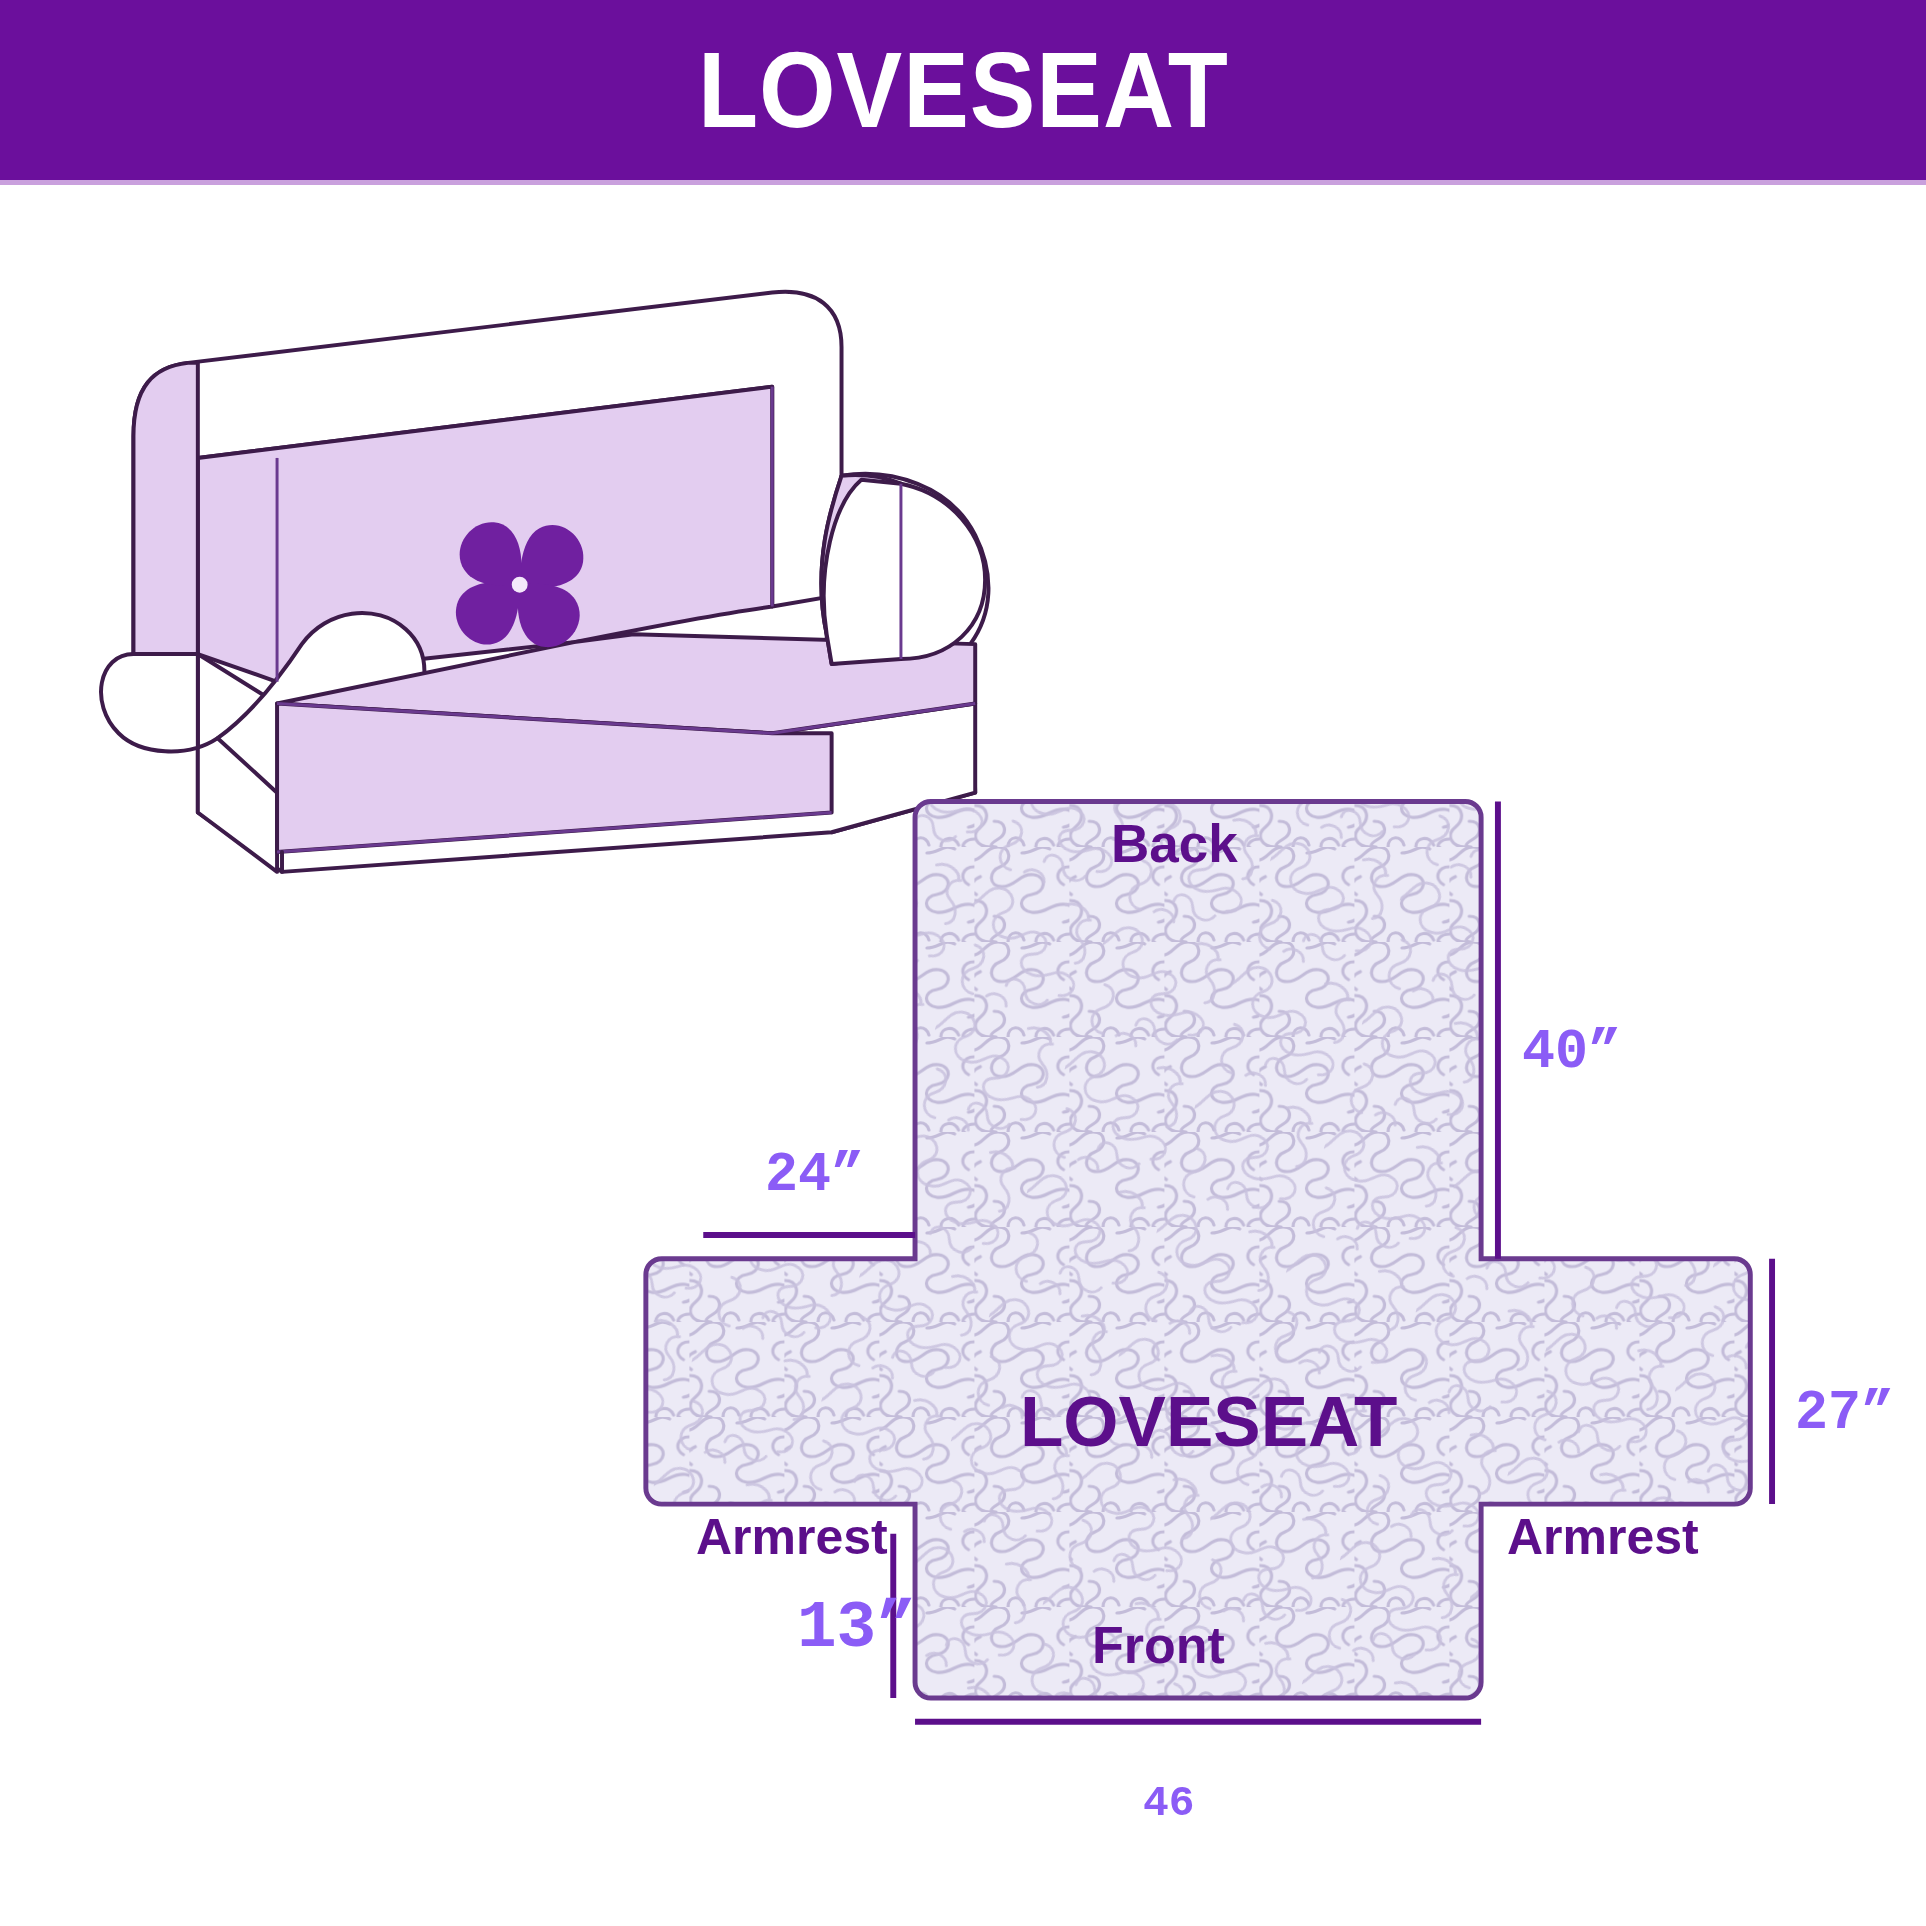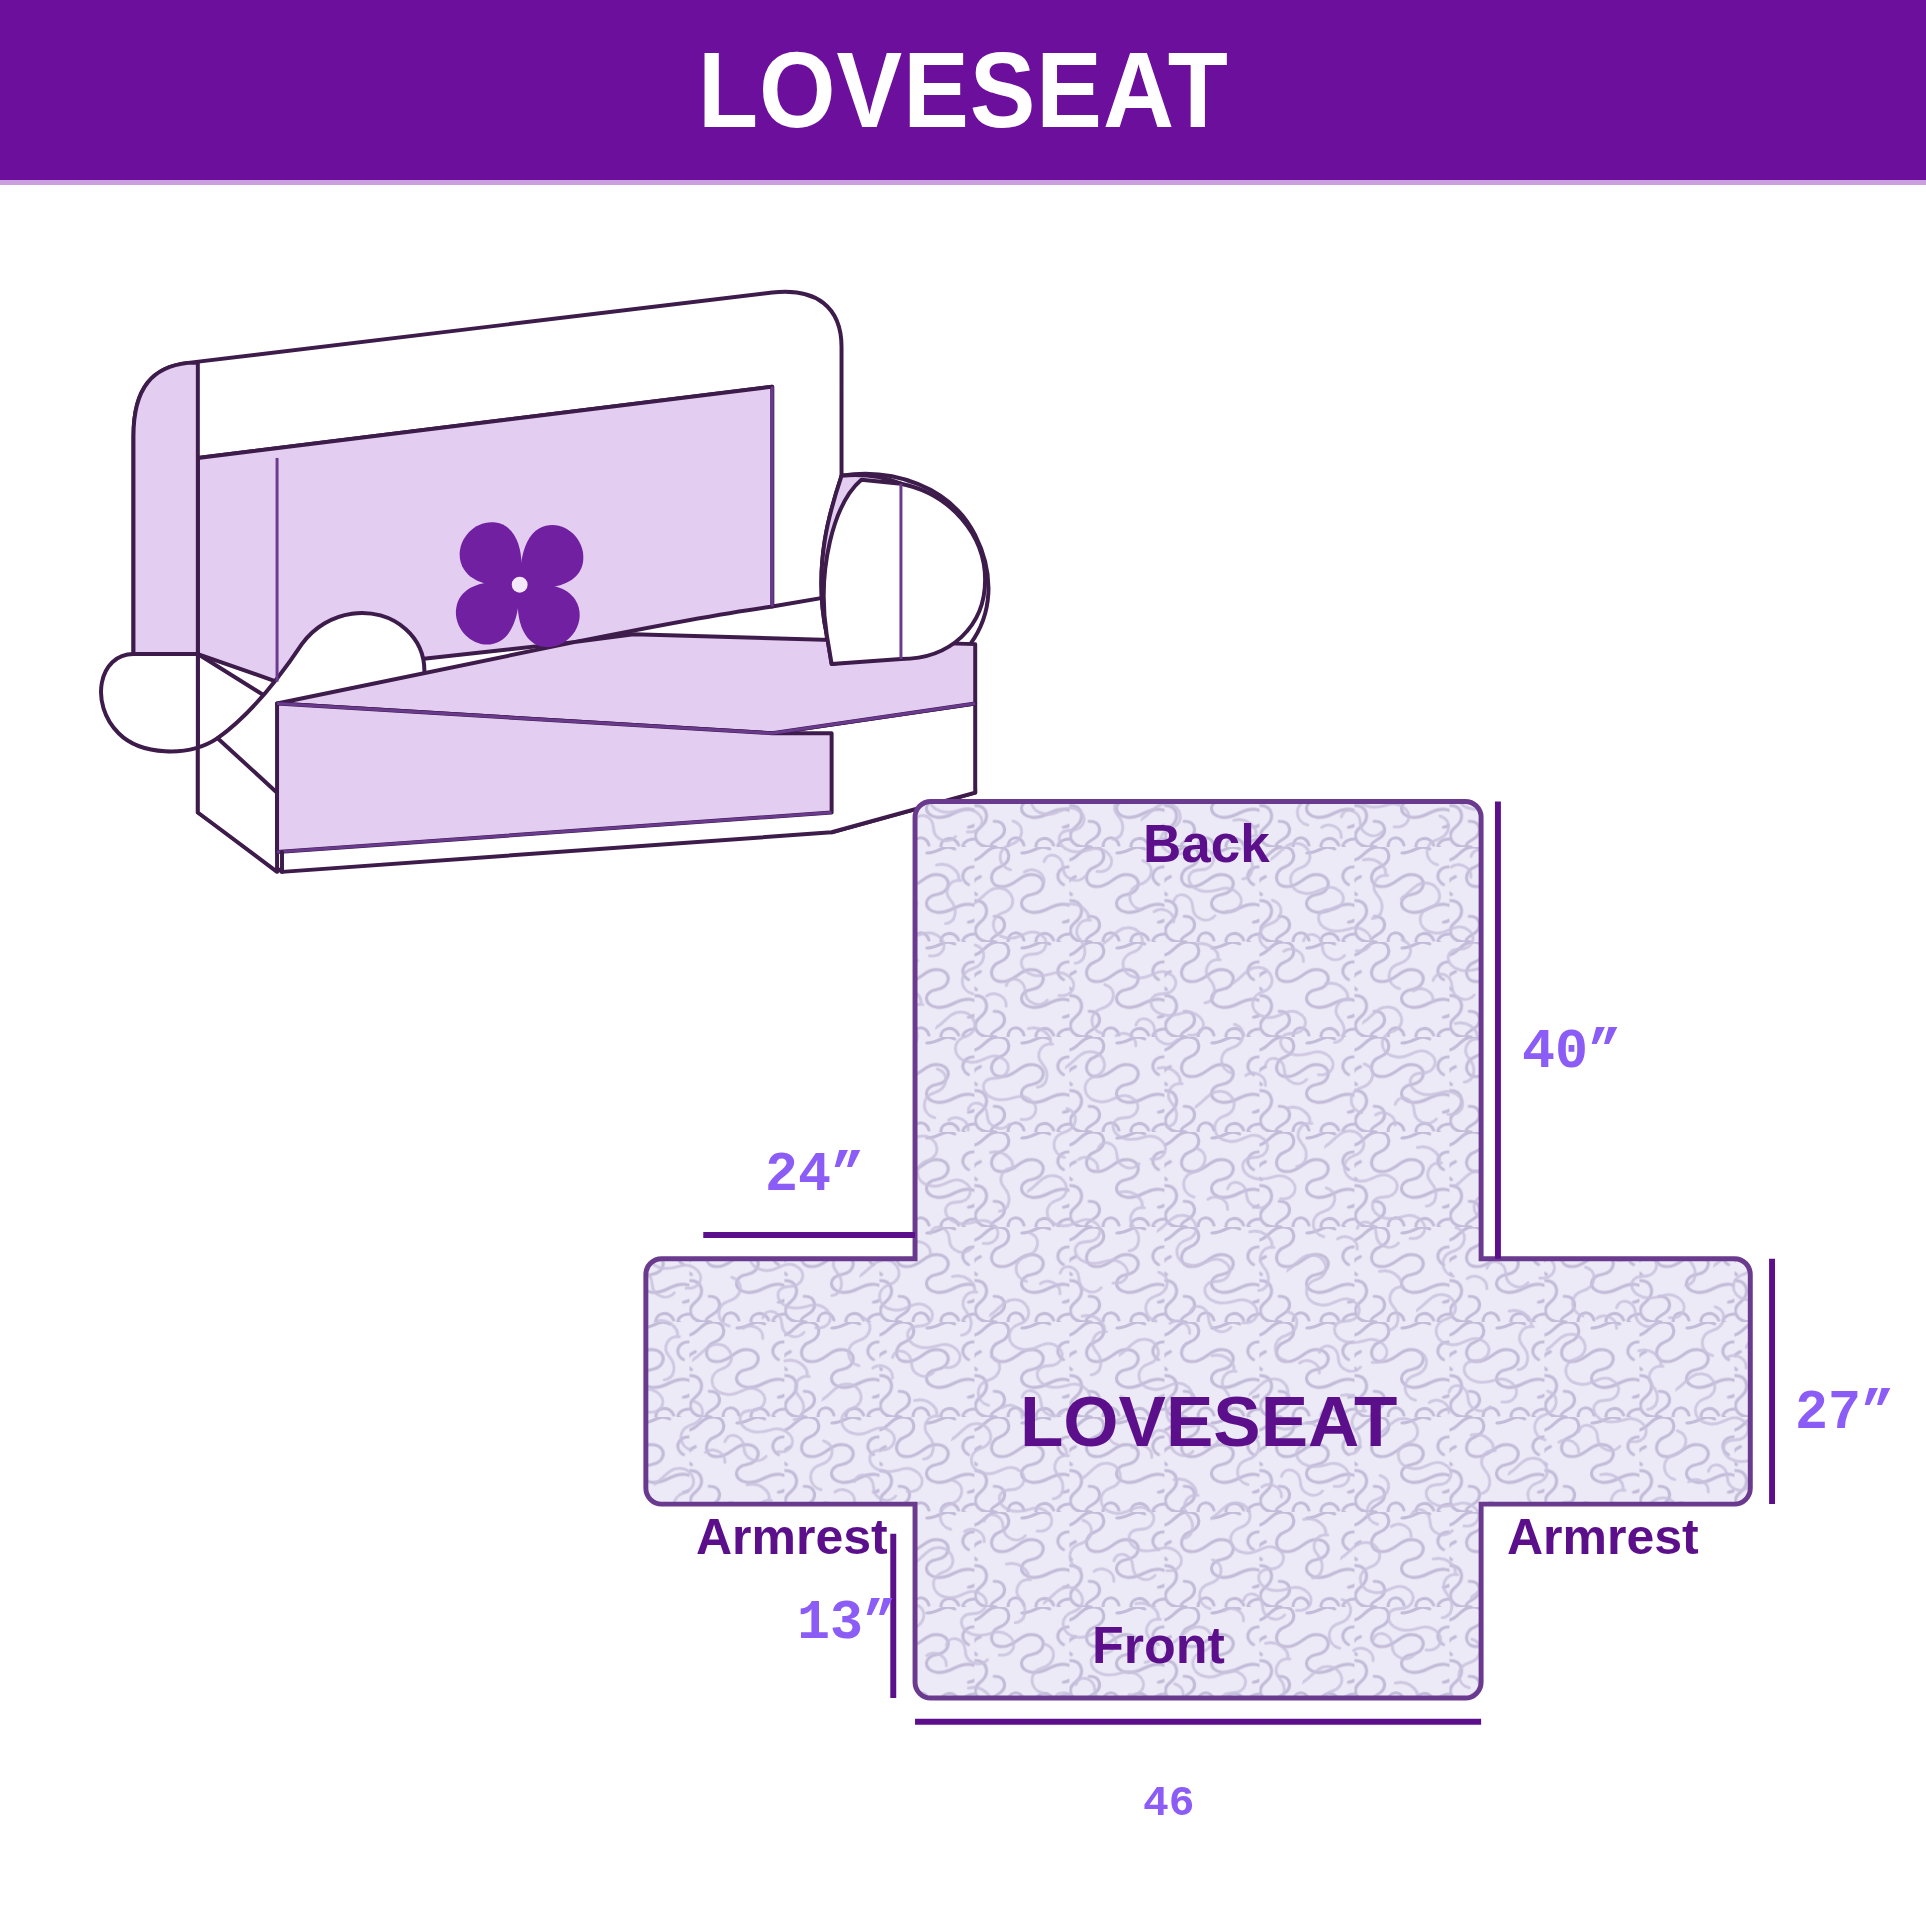--- a/index.html
+++ b/index.html
@@ -35,38 +35,38 @@
 
   
   .lbl{
     position:absolute;
     color:#5c0f8b;
     font-weight:bold;
     font-family:"Liberation Sans", sans-serif;
     white-space:nowrap;
     line-height:1;
   }
-  .lbl-back   {left:1143px;top:817px;font-size:53px;}
+  .lbl-back   {left:1111px;top:817px;font-size:53px;}
   .lbl-love   {left:1020px;top:1386px;font-size:71px;letter-spacing:0px;}
   .lbl-armL   {left:696px;top:1512px;font-size:50px;}
   .lbl-armR   {left:1507px;top:1512px;font-size:50px;}
   .lbl-front  {left:1092px;top:1619px;font-size:52px;}
 
   .dim{
     position:absolute;
     color:#8b5cf6;
     font-weight:bold;
     font-family:Liberation Mono, monospace;
     white-space:nowrap;
     line-height:1;
   }
   .dim-40 {left:1522px;top:1025px;font-size:55px;}
   .dim-24 {left:765px;top:1148px;font-size:55px;}
   .dim-23 {left:1795px;top:1386px;font-size:55px;}
-  .dim-13 {left:797px;top:1596px;font-size:55px;}
+  .dim-13 {left:797px;top:1596px;font-size:66px;}
   .dim-46 {left:1143px;top:1782px;font-size:43px;}
 </style>
 </head>
 <body>
 
 <div class="header">
   <div class="header-title">LOVESEAT</div>
 </div>
 <div class="header-underline"></div>
 

